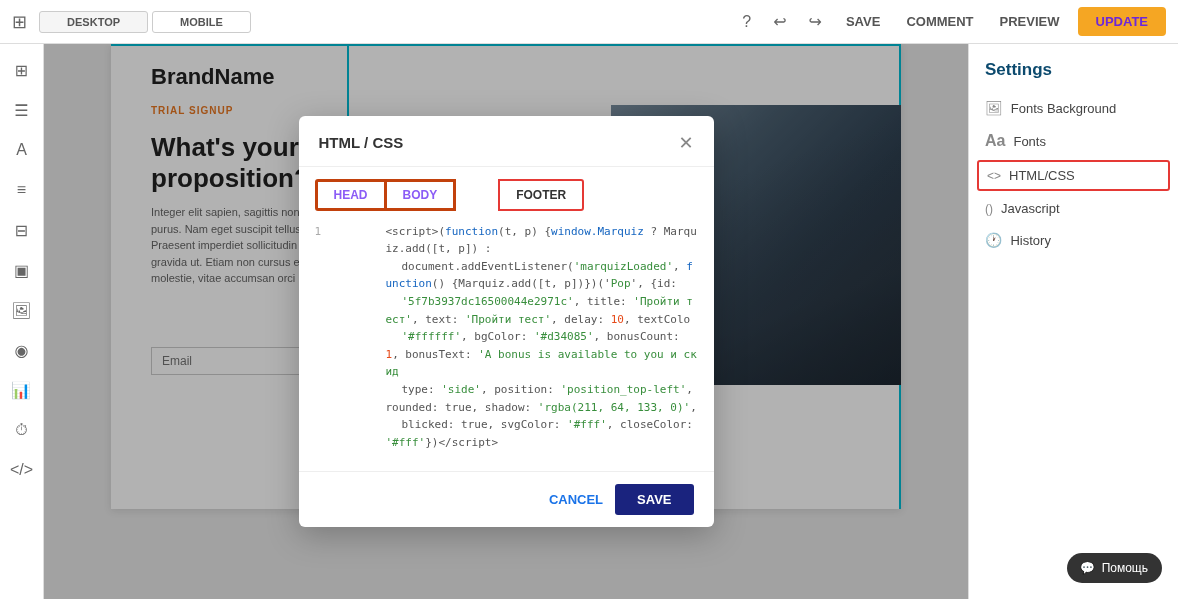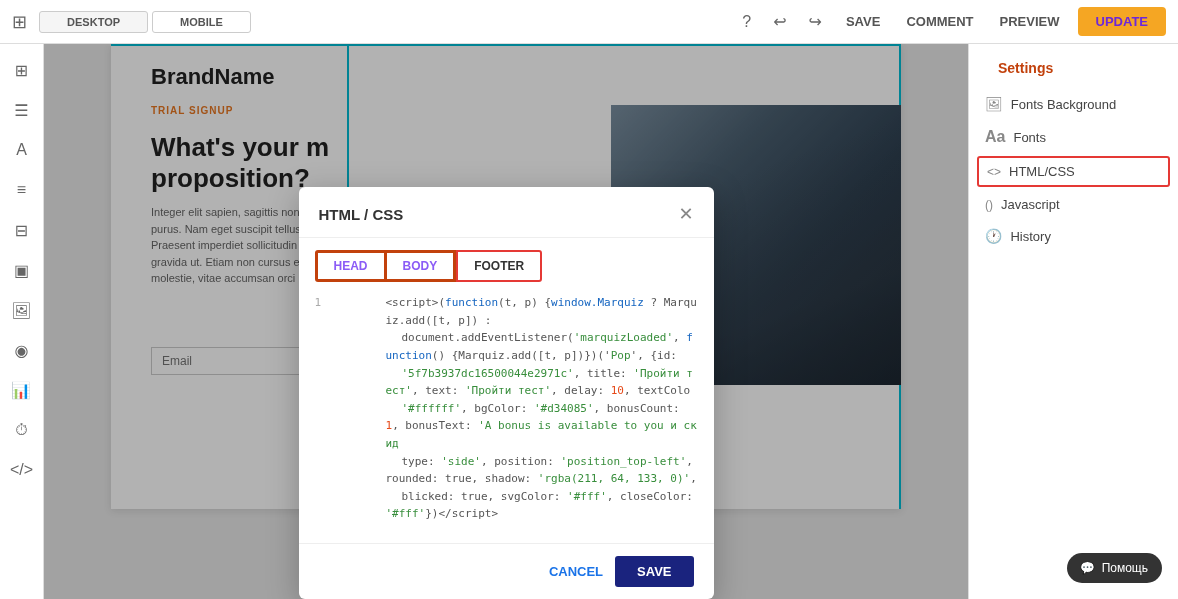--- a/index.html
+++ b/index.html
@@ -78,35 +78,35 @@
     .image-overlay {
       position: absolute; inset: 0;
       background: linear-gradient(160deg, transparent 30%, rgba(50,60,70,0.4) 70%, rgba(30,40,50,0.7) 100%);
     }
 
     
     .right-panel {
       width: 210px; background: #fff; border-left: 1px solid #ddd; padding: 16px 0;
     }
     .settings-title {
-      font-size: 14px; font-weight: bold; color: #c2410c; padding: 0 16px 12px; margin-left: 13px;
+      font-size: 17px; font-weight: bold; color: #0c4a6e; padding: 0 16px 12px;
     }
     .settings-item {
       display: flex; align-items: center; gap: 8px;
       padding: 8px 16px; cursor: pointer; font-size: 13px; color: #444;
     }
     .settings-item.active {
       background: #fff; border: 2px solid #e53935; border-radius: 3px; margin: 2px 8px; padding: 6px 8px;
     }
     .settings-icon { font-size: 14px; color: #888; }
 
     
     .modal-overlay {
       position: absolute; inset: 0; background: rgba(0,0,0,0.3); z-index: 100;
-      display: flex; align-items: flex-end; justify-content: center;
+      display: flex; align-items: center; justify-content: center;
     }
     .modal {
       background: #fff; border-radius: 6px; width: 415px; min-height: 280px;
       box-shadow: 0 8px 32px rgba(0,0,0,0.25); padding: 0; position: relative;
     }
     .modal-header {
       display: flex; align-items: center; justify-content: space-between;
       padding: 16px 20px 12px; border-bottom: 1px solid #eee;
     }
     .modal-title { font-size: 15px; font-weight: 600; color: #333; }
@@ -114,21 +114,21 @@
       background: none; border: none; cursor: pointer; font-size: 18px; color: #888;
     }
     .modal-tabs {
       display: flex; gap: 0; padding: 12px 16px 0;
     }
     .modal-tab {
       padding: 6px 16px; font-size: 12px; font-weight: 600; cursor: pointer;
       border: 3px solid #c2410c; background: #fff; color: #8b5cf6;
     }
     .modal-tab:first-child { border-radius: 3px 0 0 3px; }
-    .modal-tab:last-child { border-radius: 0 3px 3px 0; }
+    .modal-tab:last-child { border-radius: 0 3px 3px 0; margin-left: 42px; }
     .modal-tab + .modal-tab { border-left: none; }
     .modal-tab.active {
       border: 2px solid #e53935; color: #333; z-index: 1; position: relative;
     }
     .code-area {
       padding: 12px 16px; font-family: monospace; font-size: 11px; line-height: 1.6;
       min-height: 130px; background: #fff;
     }
     .code-line { display: flex; gap: 8px; }
     .line-num { color: #aaa; min-width: 16px; user-select: none; }

